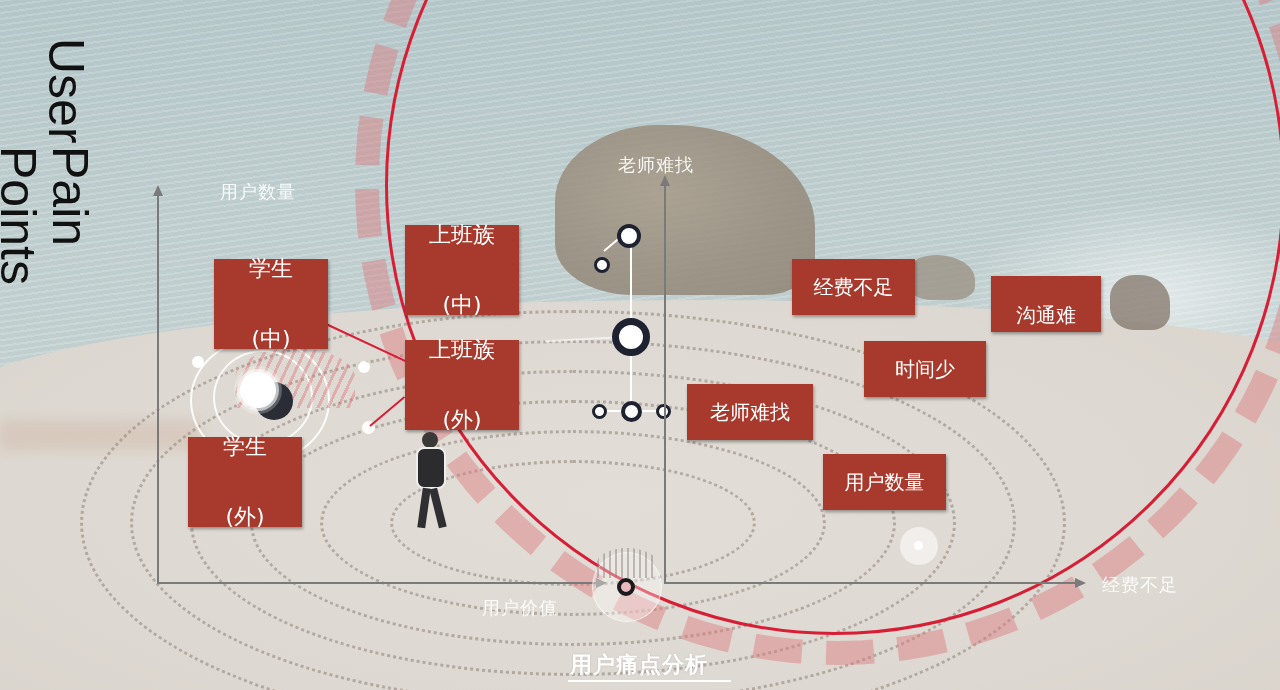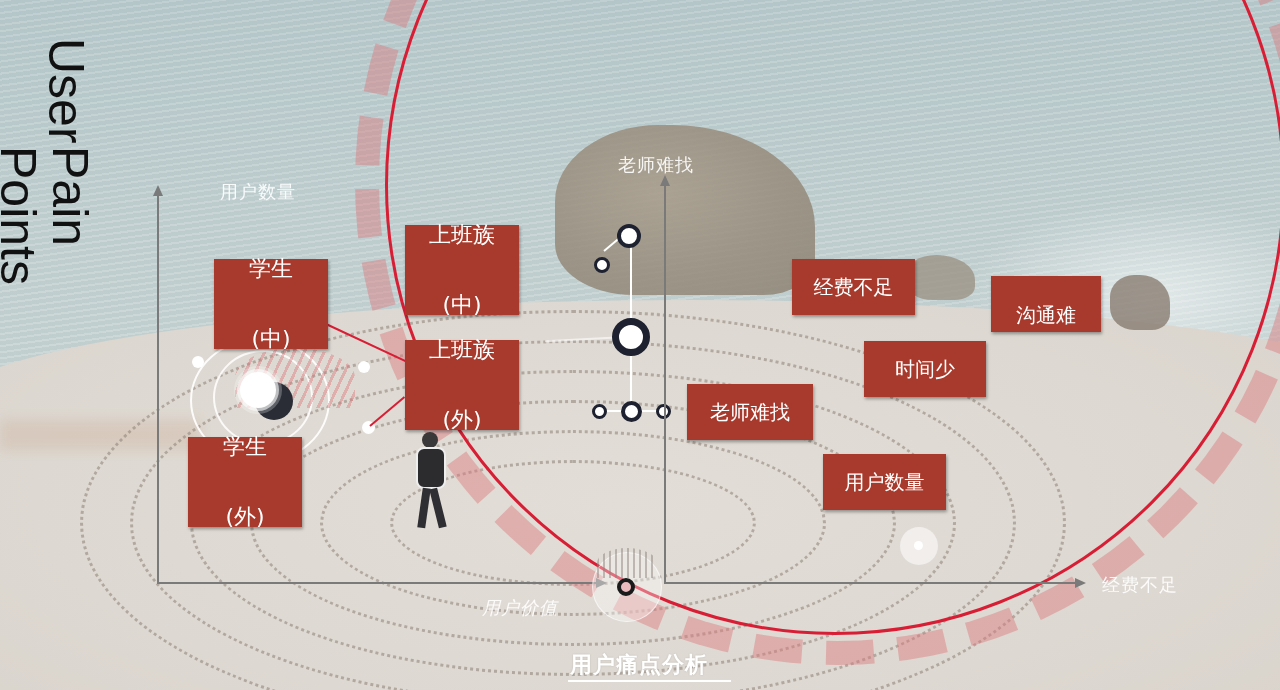--- a/index.html
+++ b/index.html
@@ -78,21 +78,21 @@
   <span class="l1">User</span>
   <span class="l2">Pain Points</span>
 </div>
 
 <div>
   <div class="axis" style="left:157px;top:195px;width:2px;height:388px;"></div>
   <div class="arrow-up" style="left:153px;top:185px;"></div>
   <div class="axis" style="left:157px;top:582px;width:440px;height:2px;"></div>
   <div class="arrow-right" style="left:596px;top:578px;"></div>
   <div class="axis-label" style="left:220px;top:180px;font-family:Liberation Mono, monospace;">用户数量</div>
-  <div class="axis-label" style="left:482px;top:596px;font-style:italic;">用户价值</div>
+  <div class="axis-label" style="left:482px;top:596px;">用户价值</div>
 
   <div class="ring" style="left:190px;top:338px;width:140px;height:125px;border-color:rgba(255,255,255,0.9);"></div>
   <div class="ring" style="left:213px;top:350px;width:100px;height:95px;"></div>
   <div class="ticks" style="left:235px;top:348px;width:120px;height:60px;background:repeating-linear-gradient(115deg, rgba(220,120,125,0.55) 0 3px, transparent 3px 9px);border-radius:50% 50% 0 0;opacity:0.8;"></div>
   <div class="node" style="left:255px;top:382px;width:38px;height:38px;background:#2a2d36;border:none;"></div>
   <div class="wdot" style="left:240px;top:372px;width:36px;height:36px;box-shadow:0 0 0 3px rgba(255,255,255,0.6), 0 0 0 6px rgba(255,255,255,0.25);"></div>
   <div class="wdot" style="left:192px;top:356px;width:12px;height:12px;"></div>
   <div class="wdot" style="left:358px;top:361px;width:12px;height:12px;"></div>
   <div class="wdot" style="left:362px;top:421px;width:13px;height:13px;"></div>
 

